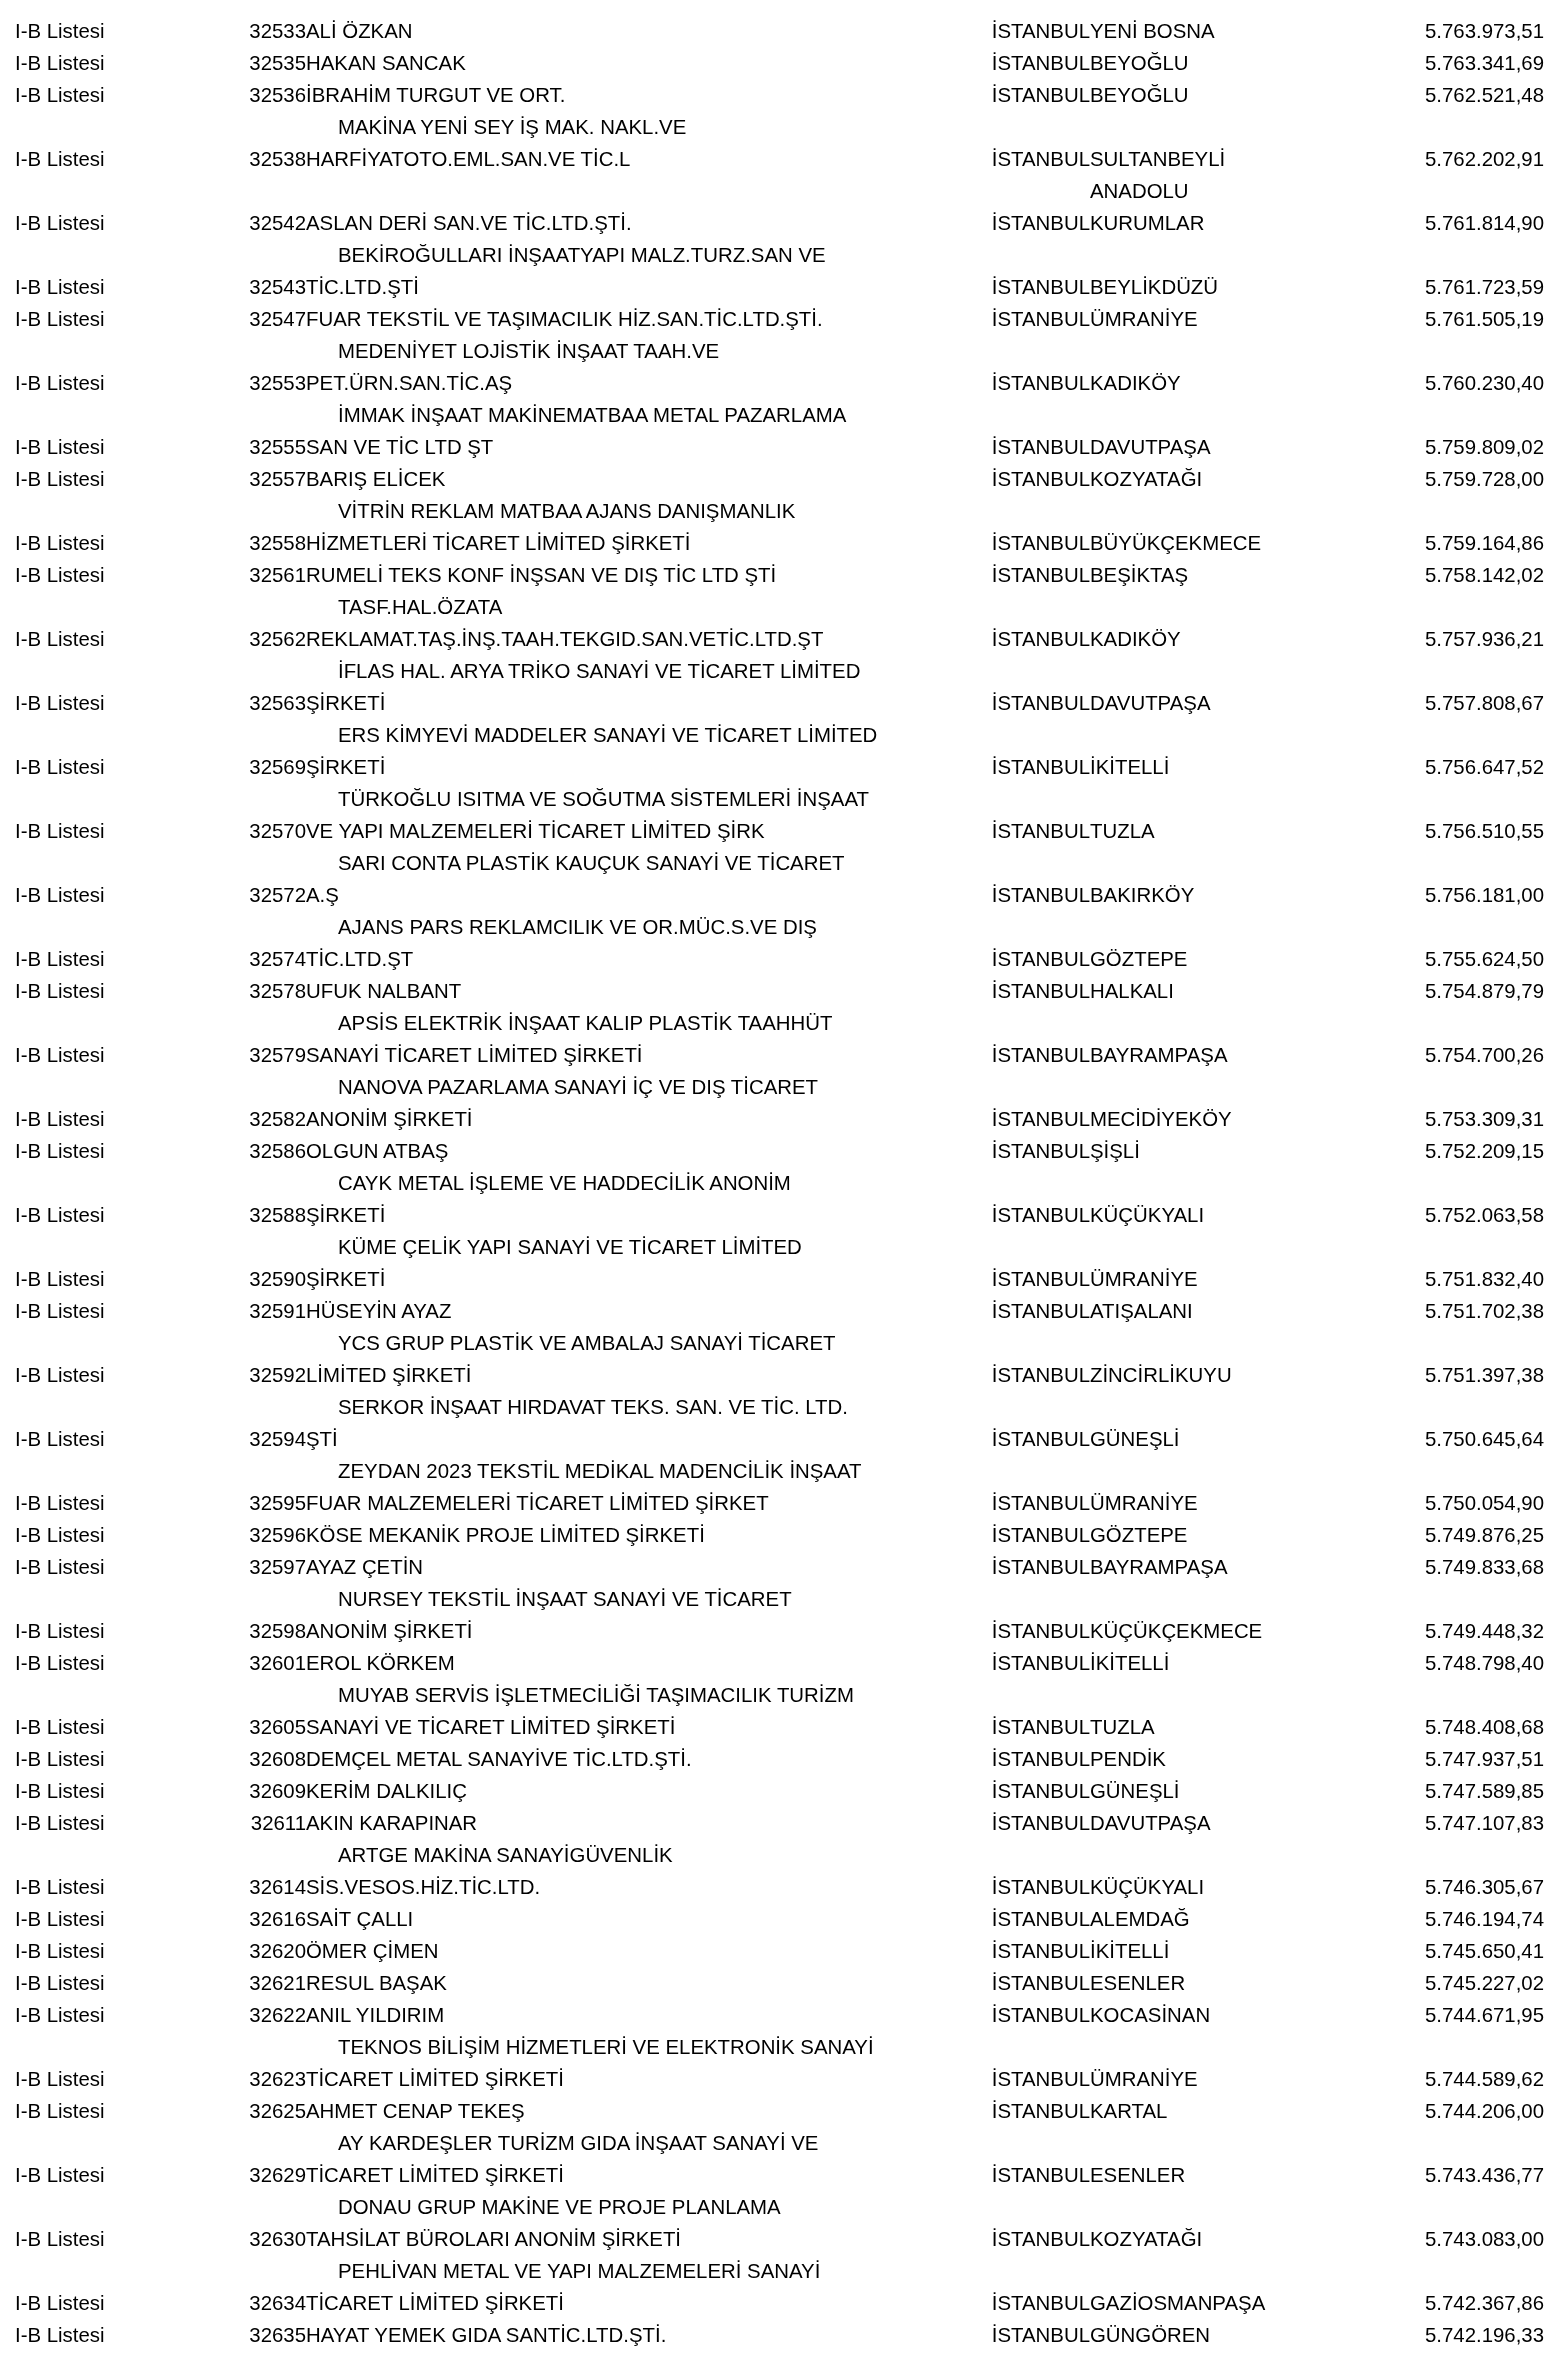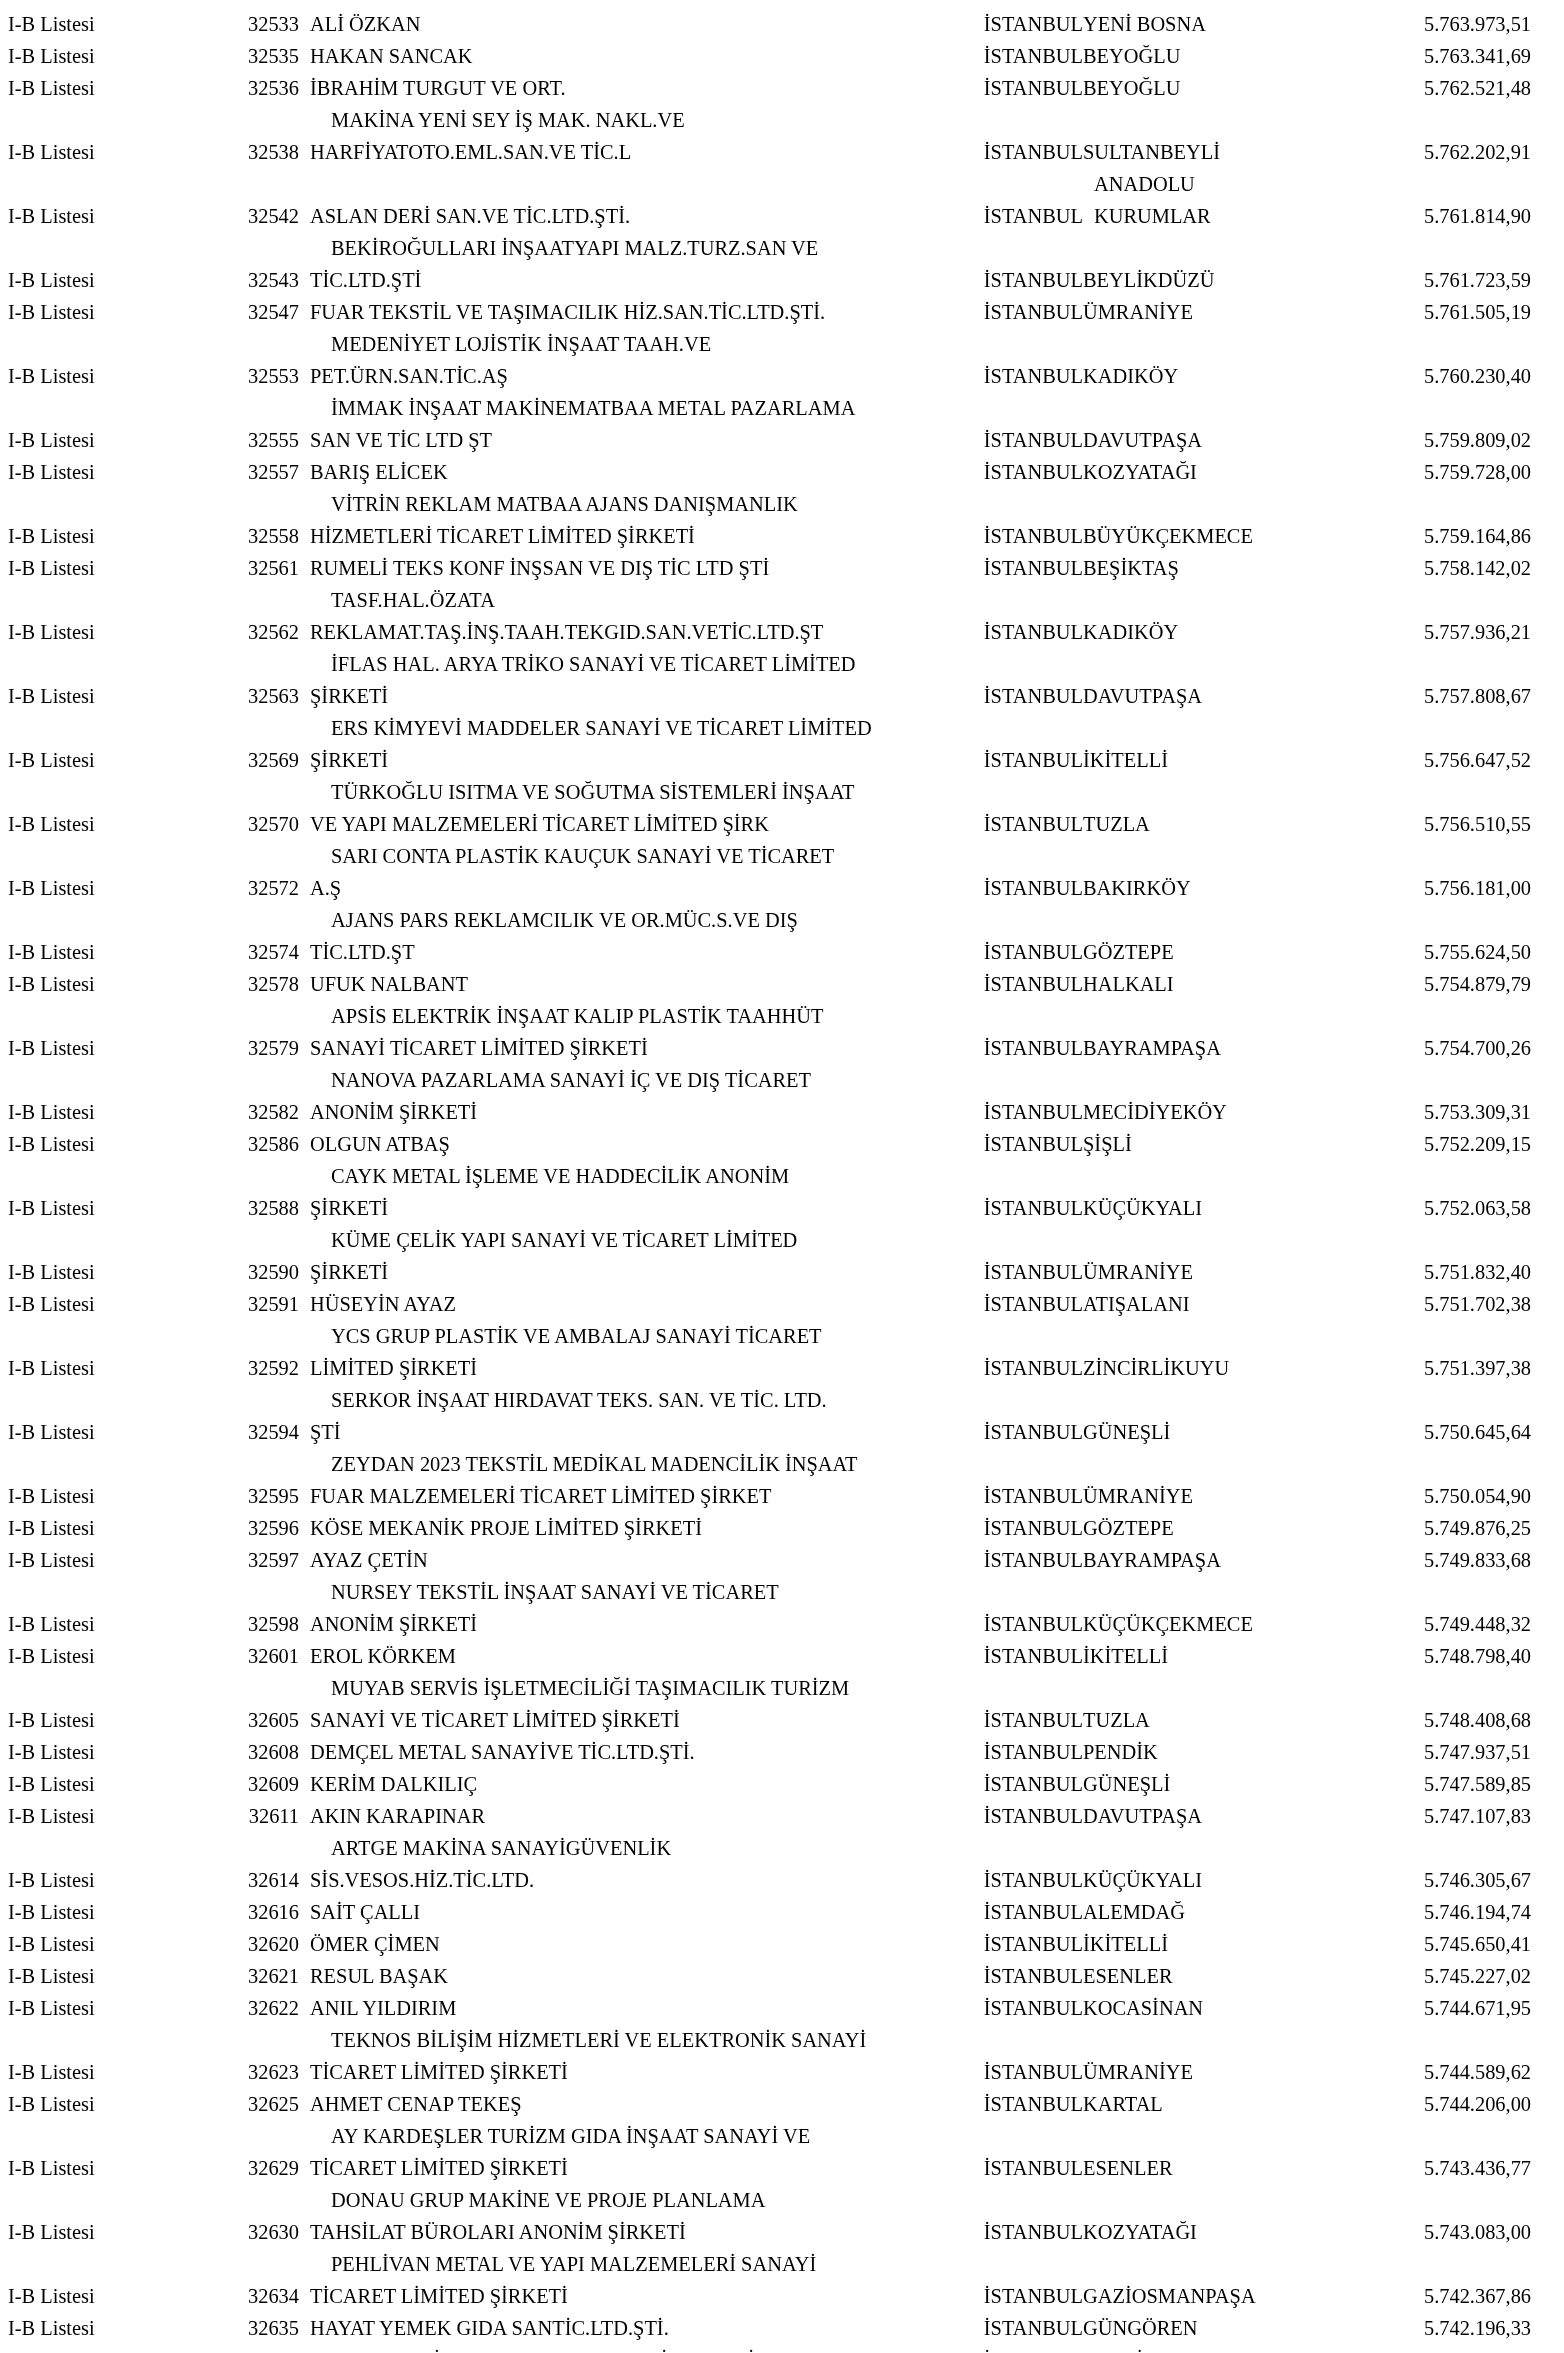--- a/index.html
+++ b/index.html
@@ -12,23 +12,22 @@
     height: 2354px;
     font-family: "Liberation Sans", sans-serif;
     color: #000000;
     -webkit-font-smoothing: antialiased;
   }
   .sheet {
     width: 1565px;
     height: 2354px;
     position: relative;
     box-sizing: border-box;
-    padding: 8px;
+    padding: 15px;
     overflow: hidden;
-    font-family: Liberation Serif, serif;
   }
   table.listing {
     width: 1565px;
     border-collapse: collapse;
     table-layout: fixed;
   }
   table.listing td {
     padding: 0;
     vertical-align: top;
     font-size: 20.4px;
@@ -46,21 +45,20 @@
 
   td.cell-list   { padding-left: 1.5px; }
   td.cell-id     { text-align: right; padding-right: 7.7px; }
   td.cell-name   { text-align: left; }
   td.cell-prov   { text-align: right; padding-left: 3.1px; }
   td.cell-office { text-align: left; padding-left: 12.3px; }
   td.cell-amount { text-align: center; padding-right: 4.6px; }
 
   .name-wrap {
     display: block;
-    margin-left: 11px;
   }
   .name-cont {
     display: block;
     padding-left: 32px;
   }
   tr.row-two td { height: 63px; }
   tr.row-one td { height: 32px; }
   
   .pushdown { display: block; height: 32px; }
 </style>

